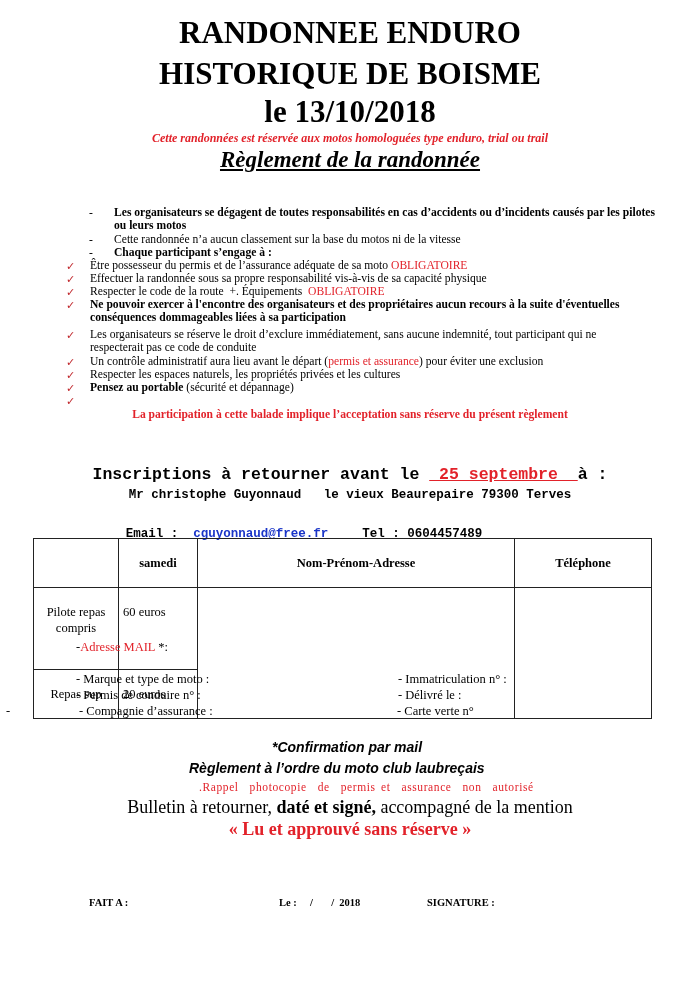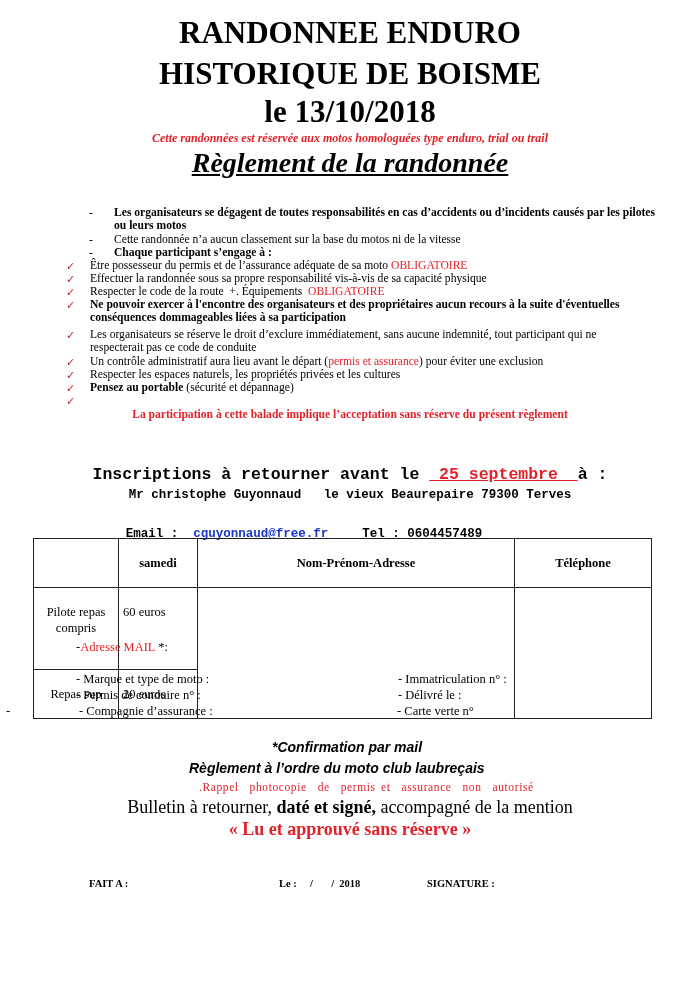--- a/index.html
+++ b/index.html
@@ -1,21 +1,21 @@
 <!DOCTYPE html>
 <html><head>
 <meta charset="utf-8">
 <style>
   html, body { margin: 0; padding: 0; background: #ffffff; }
   body { width: 700px; height: 990px; position: relative; overflow: hidden; color: #000; font-family: "Liberation Serif", serif; }
   .abs { position: absolute; }
   .title { left: 0; width: 700px; text-align: center; font-weight: bold; font-size: 31px; line-height: 34px; }
   .red { color: #e2222a; }
   .subtitle-red { left: 0; width: 700px; text-align: center; top: 131px; font-size: 12px; font-weight: bold; font-style: italic; color: #e2222a; }
-  .reglement-title { left: 0; width: 700px; text-align: center; top: 147px; font-size: 28px; font-weight: bold; font-style: italic; text-decoration: underline; }
+  .reglement-title { left: 0; width: 700px; text-align: center; top: 147px; font-size: 23px; font-weight: bold; font-style: italic; text-decoration: underline; }
   .rules { font-size: 11.6px; line-height: 12.6px; }
   .dash-line { position: absolute; left: 89px; width: 560px; }
   .dash-line .dash { position: absolute; left: 0; }
   .dash-line .txt { position: absolute; left: 25px; width: 545px; }
   .check-line { position: absolute; left: 66px; width: 590px; }
   .check-line .chk { position: absolute; left: 0; top: 0; color: #c0282d; font-size: 11px; }
   .check-line .txt { position: absolute; left: 24px; width: 560px; }
   .b { font-weight: bold; }
   .closing { left: 0; width: 700px; text-align: center; top: 409px; font-size: 11.6px; font-weight: bold; color: #e2222a; }
   .sans { font-family: Liberation Mono, monospace; font-weight: bold; }
@@ -25,21 +25,21 @@
   .emailline { left: 0; width: 608px; text-align: center; font-size: 12.5px; top: 527px; }
   .emailline a { color: #1a35c8; text-decoration: underline; }
   table.reg { position: absolute; left: 33px; top: 538px; border-collapse: collapse; font-size: 12.5px; }
   table.reg td, table.reg th { border: 1px solid #222; padding: 16px 4px; vertical-align: top; }
   table.reg th { font-weight: bold; height: 16px; line-height: 16px; text-align: center; }
   .form-lines { font-size: 12.5px; }
   .confirm { font-family: "Liberation Sans", sans-serif; font-weight: bold; font-style: italic; font-size: 14px; }
   .rappel { font-size: 11.5px; color: #e2222a; letter-spacing: 0.6px; word-spacing: 2px; }
   .bulletin { left: 0; width: 700px; text-align: center; font-size: 18px; top: 797px; }
   .lu { left: 0; width: 700px; text-align: center; font-size: 18px; top: 819px; color: #e2222a; font-weight: bold; }
-  .sig { font-size: 10.5px; font-weight: bold; top: 878px; }
+  .sig { font-size: 10.5px; font-weight: bold; top: 897px; }
 </style>
 </head>
 <body>
 
 <div class="abs title" style="top:16px;">RANDONNEE ENDURO</div>
 <div class="abs title" style="top:57px;">HISTORIQUE DE BOISME</div>
 <div class="abs title" style="top:95px;">le 13/10/2018</div>
 <div class="abs subtitle-red">Cette randonnées est réservée aux motos homologuées type enduro, trial ou trail</div>
 <div class="abs reglement-title">Règlement de la randonnée</div>
 

